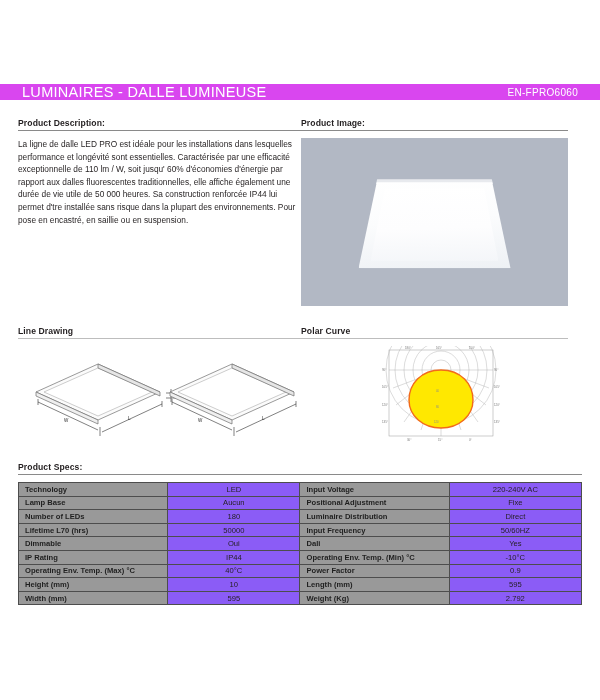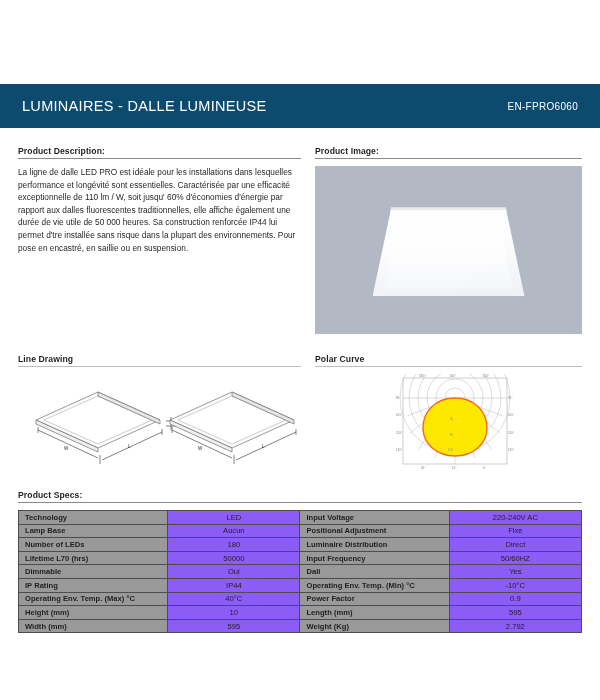--- a/index.html
+++ b/index.html
@@ -17,22 +17,22 @@
   }
 
   
   .top-gap {
     height: 84px;
     background: #ffffff;
   }
 
   
   .header-bar {
-    height: 44px;
-    background: #0c4a6e;
+    height: 16px;
+    background: #d946ef;
     display: flex;
     align-items: center;
     justify-content: space-between;
     padding: 0 22px;
     box-sizing: border-box;
   }
   .header-title {
     color: #ffffff;
     font-size: 14.5px;
     letter-spacing: 0.3px;
@@ -48,21 +48,21 @@
   }
 
   
   .page {
     padding: 0 18px;
     box-sizing: border-box;
   }
 
   .row {
     display: flex;
-    gap: 14px;
+    gap: 0;
   }
   .col-left { width: 283px; flex: 0 0 283px; }
   .col-right { width: 267px; flex: 0 0 267px; }
 
   .section-head {
     font-size: 8.6px;
     font-weight: bold;
     color: #231f20;
     padding-bottom: 2px;
     letter-spacing: 0.1px;

